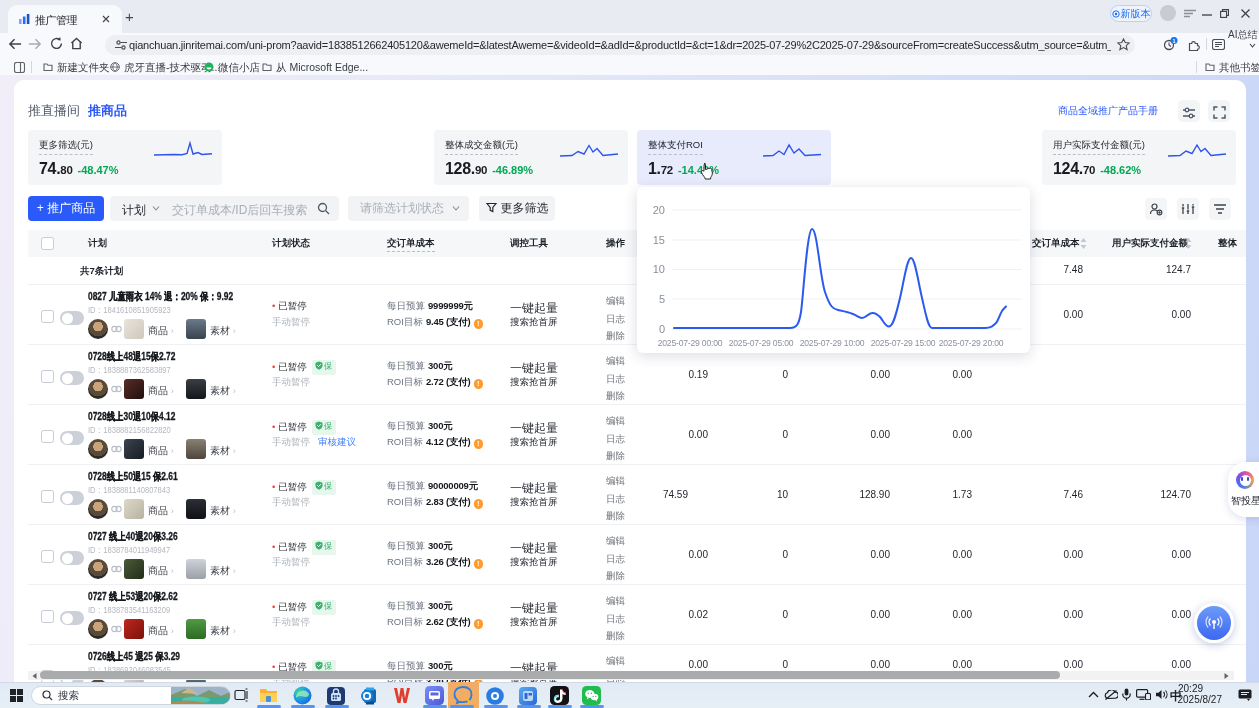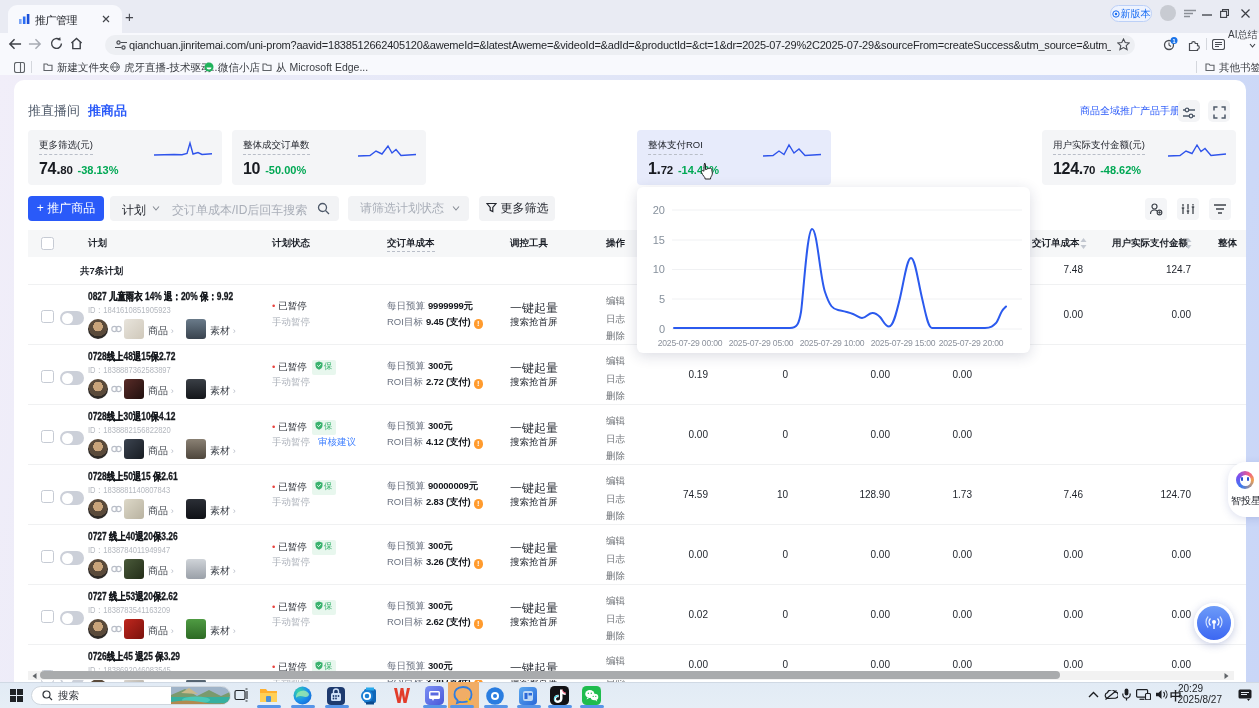--- a/index.html
+++ b/index.html
@@ -14,21 +14,21 @@
 #omni{position:absolute;left:105px;top:35px;width:1030px;height:20px;background:#edeff3;border-radius:11px;overflow:hidden}
 #omni .url{position:absolute;left:24px;top:4px;font-size:11px;color:#26282c;white-space:nowrap;letter-spacing:-.2px;width:982px;overflow:hidden}
 #bookbar{position:absolute;left:0;top:60px;width:1259px;height:15px;background:#f8f9fd}
 .bk{position:absolute;top:61px;font-size:10.5px;color:#393c42;white-space:nowrap}
 .bkic{position:absolute;top:62px;width:10px;height:10px}
 
 #page{position:absolute;left:0;top:75px;width:1259px;height:607px;background:linear-gradient(100deg,#f1eef9 0%,#e3e7f7 40%,#c9d6f7 100%)}
 #panel{position:absolute;left:14px;top:5px;width:1232px;height:602px;background:#fff;border-radius:10px 10px 0 0;overflow:hidden}
 .ptab1{position:absolute;left:14px;top:22px;font-size:13px;color:#4e5969}
 .ptab2{position:absolute;left:74px;top:22px;font-size:13px;color:#2a5af9;font-weight:bold}
-.manual{position:absolute;left:1066px;top:24px;font-size:10px;color:#2a5af9}
+.manual{position:absolute;left:1044px;top:24px;font-size:10px;color:#2a5af9}
 .hbtn{position:absolute;top:20px;width:22px;height:22px;background:#f3f4f6;border-radius:5px;color:#4e5969;font-size:13px;text-align:center;line-height:26px}
 
 .card{position:absolute;top:50px;width:194px;height:55px;background:#f4f5f7;border-radius:4px}
 .card.hl{background:#e7ebfb}
 .card .t{position:absolute;left:11px;top:9px;font-size:9.5px;color:#23262e;border-bottom:1px dashed #b9bec8;padding-bottom:2px;white-space:nowrap}
 .card .v{position:absolute;left:11px;top:30px;font-size:16px;font-weight:bold;color:#181b21;letter-spacing:-.3px}
 .card .v small{font-size:11.5px}
 .card .p{font-size:11px;font-weight:bold;margin-left:5px;letter-spacing:0}
 .g{color:#00a854}.r{color:#e8443f}
 .card svg{position:absolute;right:8px;top:8px}
@@ -191,28 +191,28 @@
           <circle cx="9" cy="10" r="1.8" fill="#f3f4f6" stroke="#4e5969" stroke-width="1.3"></circle>
         </svg></div>
   <div class="hbtn" style="left:1194px"><svg width="13" height="13" viewBox="0 0 13 13" style="margin-top:6px">
           <path d="M4.5 1 H1 V4.5 M8.5 1 H12 V4.5 M4.5 12 H1 V8.5 M8.5 12 H12 V8.5" stroke="#4e5969" stroke-width="1.5" fill="none"></path>
         </svg></div>
   <div class="card" style="left:14px">
    <div class="t">更多筛选(元)</div>
    <svg width="62" height="24" viewBox="0 0 62 24">
           <path d="M2 17 L22 16.5 L30 16.8 L35 15.5 L38 5 L41 16 L46 14.5 L50 16.5 L60 15.8" fill="none" stroke="#2f54eb" stroke-width="1.4"></path>
         </svg>
-   <div class="v">74.<small>80</small><span class="p g">-38.13%</span></div>
-  </div>
-  <div class="card" style="left:218px">
-   <div class="t">整体成交订单数</div>
+   <div class="v">74.<small>80</small><span class="p g">-48.47%</span></div>
+  </div>
+  <div class="card" style="left:420px">
+   <div class="t">整体成交金额(元)</div>
    <svg width="62" height="24" viewBox="0 0 62 24">
-          <path d="M2 18 L14 17.5 L20 13 L26 16 L32 8 L36 15 L40 11.5 L45 17.5 L60 16.5" fill="none" stroke="#2f54eb" stroke-width="1.4"></path>
-        </svg>
-   <div class="v">10<span class="p g">-50.00%</span></div>
+          <path d="M2 18 L14 17.5 L20 13.5 L26 16 L31 7.5 L35 14 L39 10.5 L45 17.5 L60 16" fill="none" stroke="#2f54eb" stroke-width="1.4"></path>
+        </svg>
+   <div class="v">128.<small>90</small><span class="p g">-46.89%</span></div>
   </div>
   <div class="card hl" style="left:623px">
    <div class="t">整体支付ROI</div>
    <svg width="62" height="24" viewBox="0 0 62 24">
           <path d="M2 18 L12 17.5 L18 13 L23 16.5 L28 7 L33 15 L38 11 L44 17.5 L60 16.5" fill="none" stroke="#2f54eb" stroke-width="1.4"></path>
         </svg>
    <div class="v">1.<small>72</small><span class="p g">-14.43%</span></div>
   </div>
   <div class="card" style="left:1028px">
    <div class="t">用户实际支付金额(元)</div>
@@ -383,21 +383,21 @@
               <path d="M2.3 4.3 L3.6 5.6 L5.8 3.2" stroke="#fff" stroke-width="0.9" fill="none"></path>
             </svg>保</span></div>
    <div class="st2">手动暂停</div>
    <div class="set1">每日预算<b>90000009元</b></div>
    <div class="set2">ROI目标<b>2.83 (支付)</b><span class="winfo">!</span></div>
    <div class="tool1">一键起量</div>
    <div class="tool2">搜索抢首屏</div>
    <span class="op" style="top:10px">编辑</span>
    <span class="op" style="top:28px">日志</span>
    <span class="op" style="top:45px">删除</span>
-   <span class="num" style="left:600px;top:24px">74.59</span>
+   <span class="num" style="left:580px;top:24px">74.59</span>
    <span class="num" style="left:680px;top:24px">10</span>
    <span class="num" style="left:782px;top:24px">128.90</span>
    <span class="num" style="left:864px;top:24px">1.73</span>
    <span class="num" style="left:975px;top:24px">7.46</span>
    <span class="num" style="left:1083px;top:24px">124.70</span>
   </div>
   <div class="row" style="top:445px">
    <div class="cb" style="top:25px"></div>
    <div class="tgl" style="top:26px"></div>
    <div class="nm">0727 线上40退20保3.26</div>

